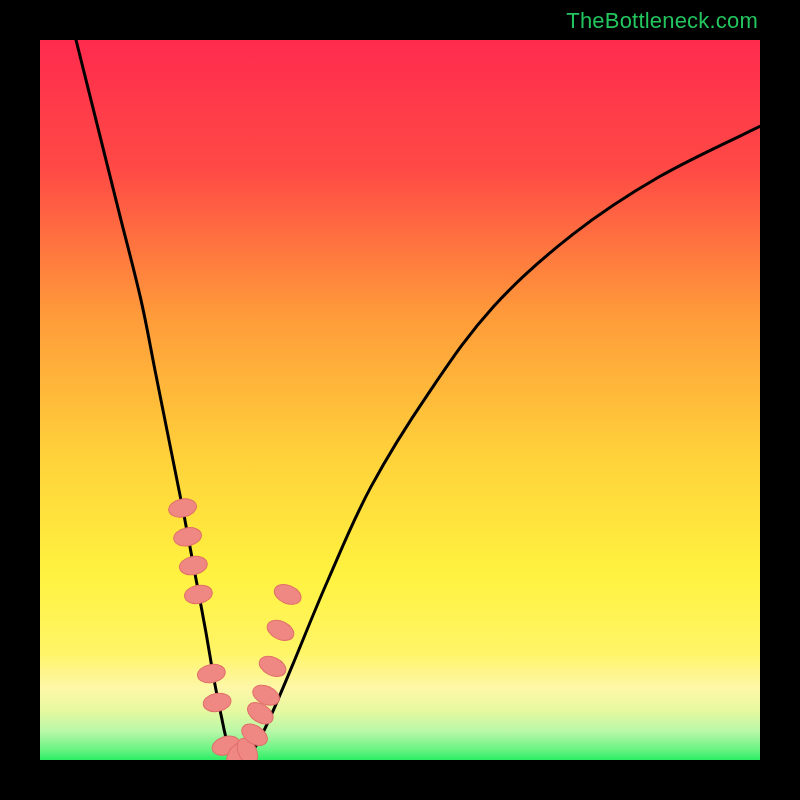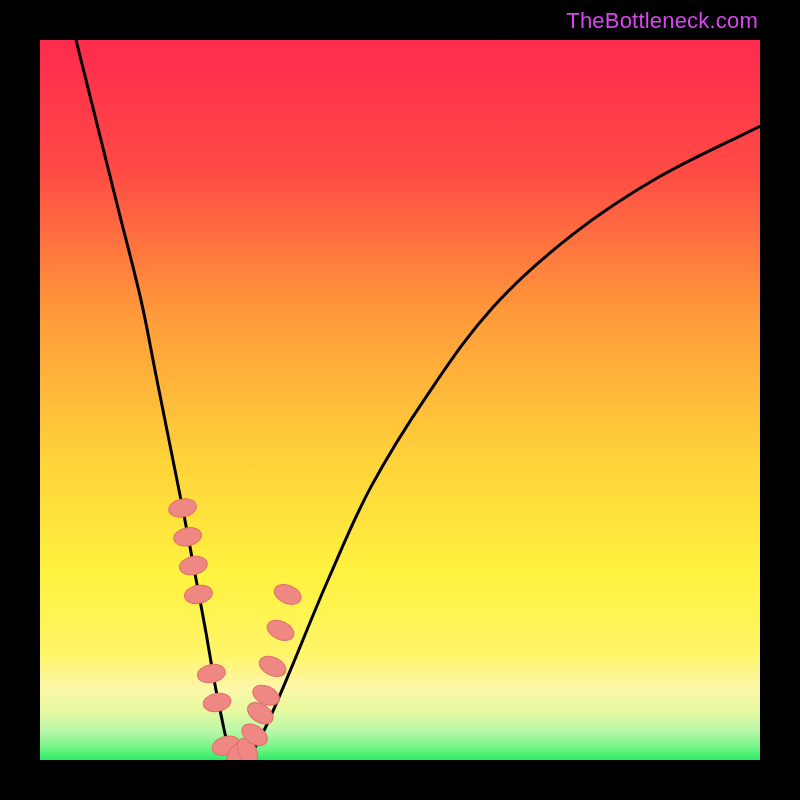--- a/index.html
+++ b/index.html
@@ -38,21 +38,21 @@
     position: absolute;
     left: 0;
     top: 0;
     width: 720px;
     height: 720px;
   }
   .watermark {
     position: absolute;
     top: 8px;
     right: 42px;
-    color: #d946ef;
+    color: #22c55e;
     font-size: 22px;
     font-weight: 500;
     letter-spacing: 0.2px;
     user-select: none;
   }
 </style>
 </head>
 <body>
 
 <div class="frame">

